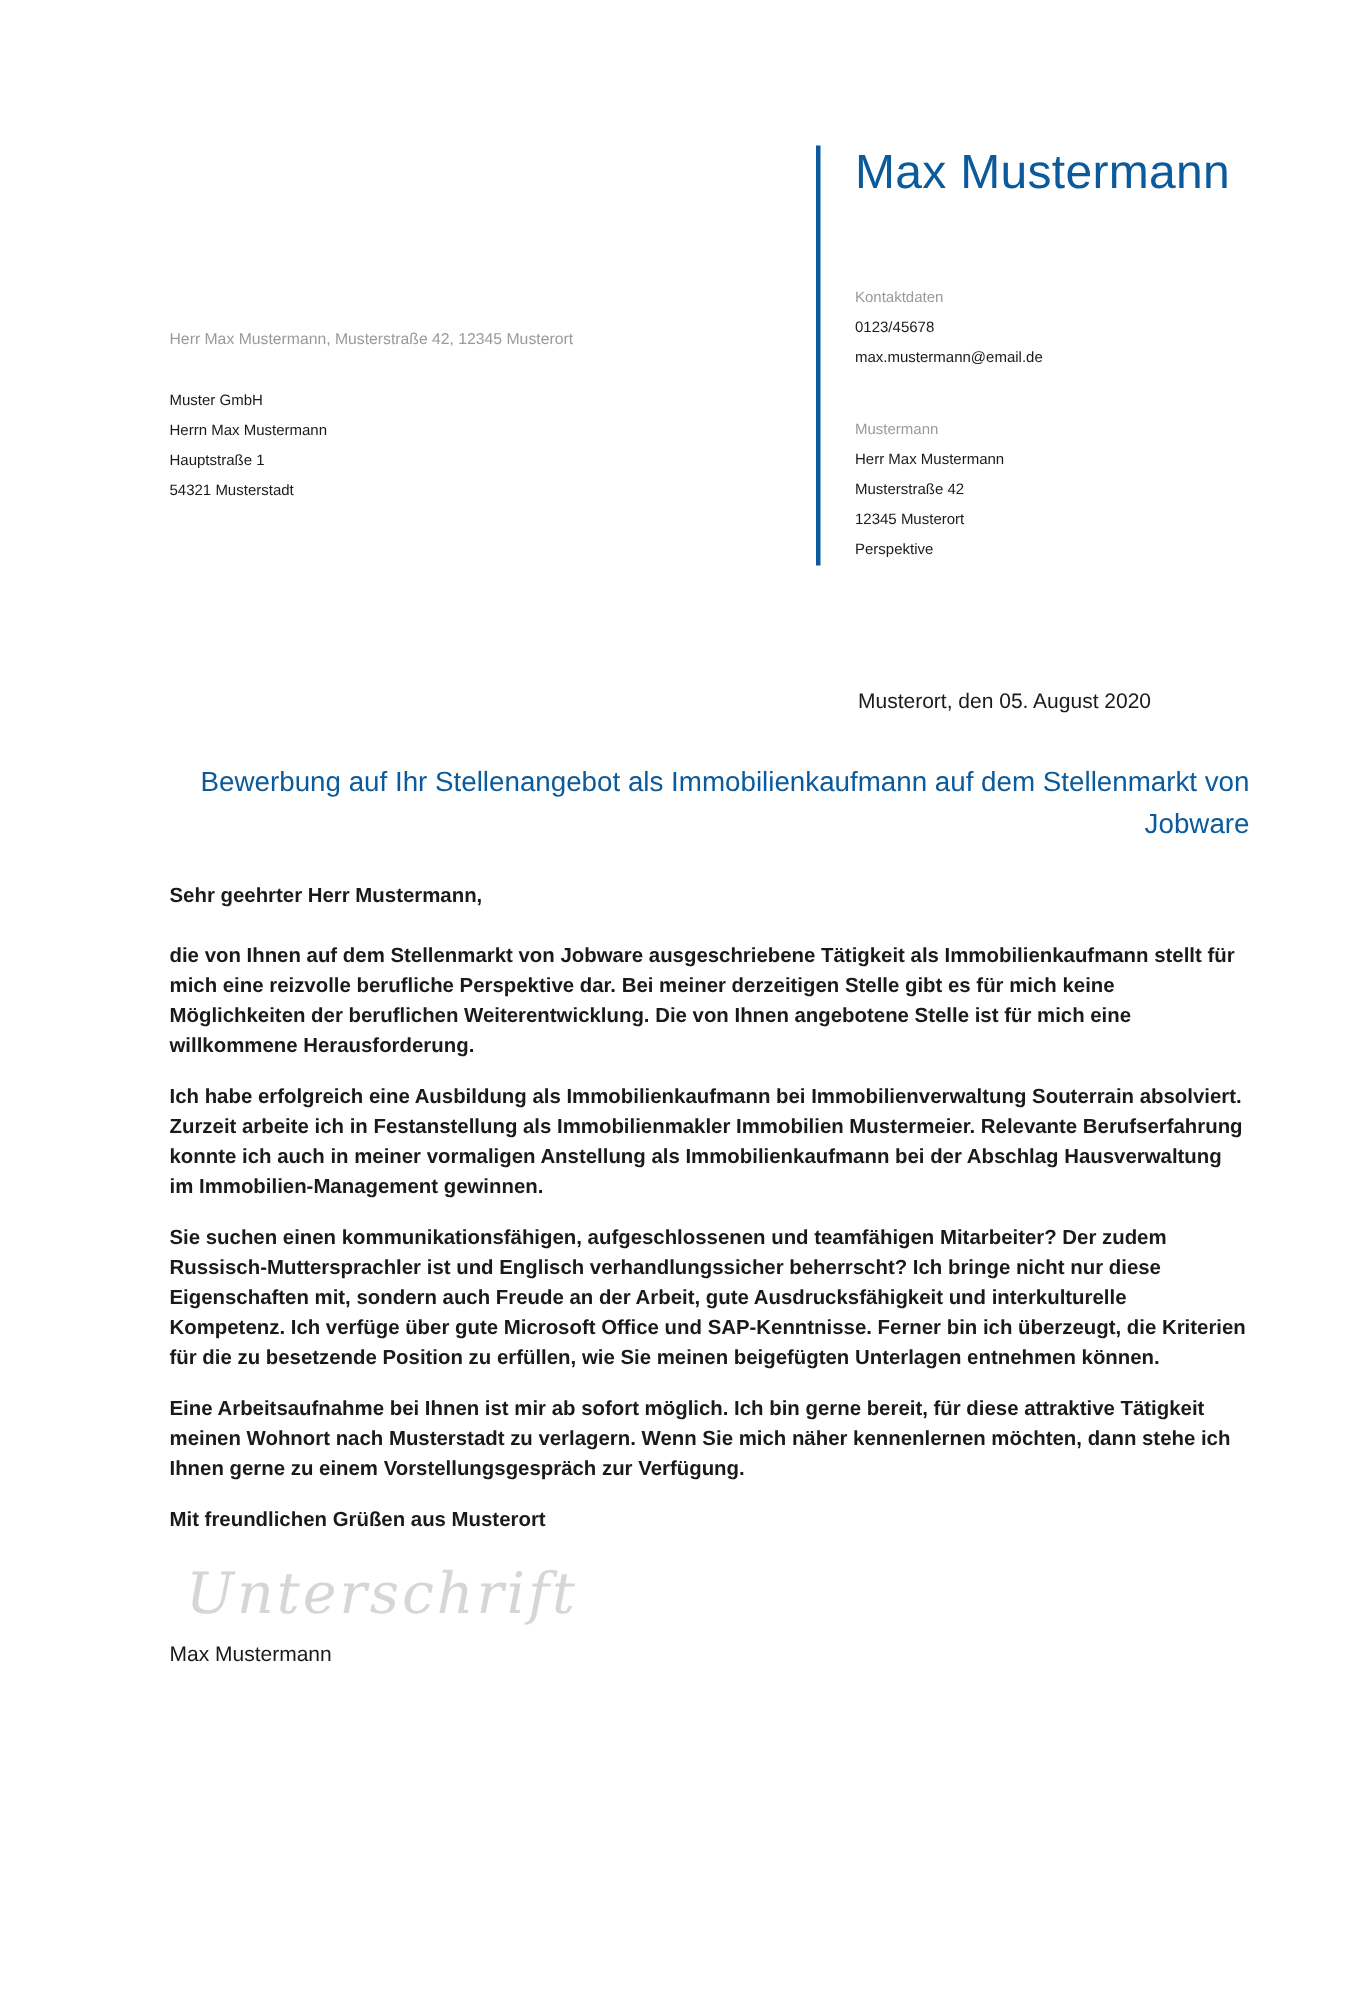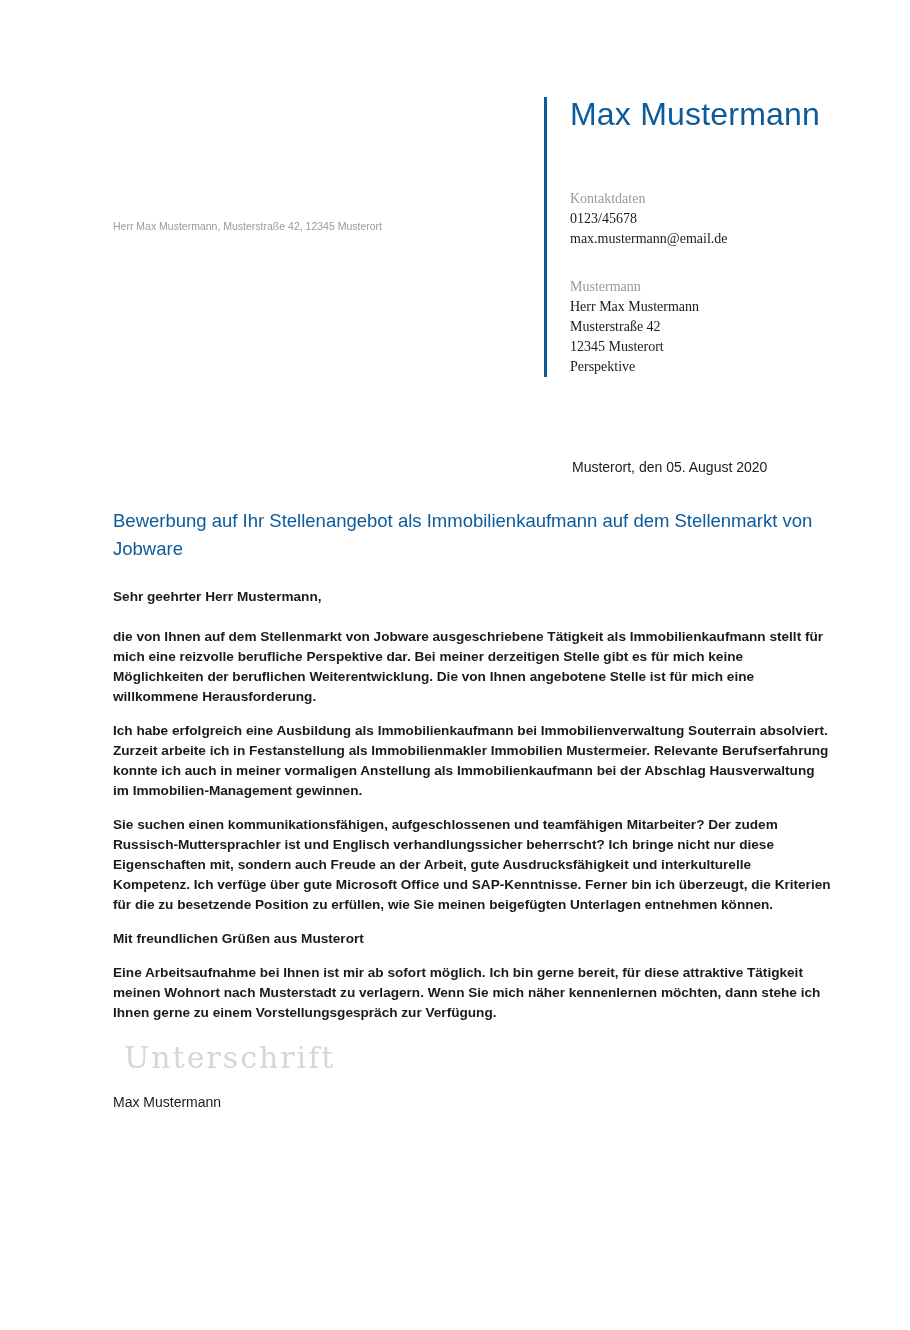--- a/index.html
+++ b/index.html
@@ -1,32 +1,32 @@
 <!DOCTYPE html>
 <html><head>
   <meta charset="utf-8">
   <style>
     html, body { margin: 0; padding: 0; background: #ffffff; }
     body { width: 910px; height: 1330px; position: relative; overflow: hidden;
       font-family: "Liberation Sans", sans-serif; color: #1a1a1a; }
     .page { position: absolute; left: 4px; top: 0; width: 756px; height: 1330px; margin-top: 32px; }
     .sidebar-bar { position: absolute; left: 540px; top: 65px; width: 3px; height: 280px; background: #0a5a9c; }
     .name { position: absolute; left: 566px; top: 64px; font-size: 32px; color: #0a5a9c; letter-spacing: 0.2px; white-space: nowrap; }
-    .block { position: absolute; font-size: 14px; line-height: 20px; white-space: nowrap; font-family: Liberation Serif, serif; }
+    .block { position: absolute; font-size: 10px; line-height: 20px; white-space: nowrap; }
     .label-grey { color: #9a9a9a; }
     .contact { left: 566px; top: 157px; }
     .address { left: 566px; top: 245px; }
     .sender-line { position: absolute; left: 109px; top: 188px; font-size: 10.5px; color: #9a9a9a; white-space: nowrap; text-align: right; }
     .recipient { left: 109px; top: 226px; }
     .date { position: absolute; left: 568px; top: 427px; font-size: 14px; white-space: nowrap; }
-    .subject { position: absolute; left: 109px; top: 475px; width: 720px; font-size: 18.5px; line-height: 28px; color: #0a5a9c; }
+    .subject { position: absolute; left: 109px; top: 475px; width: 720px; font-size: 18.5px; line-height: 28px; color: #0a5a9c; text-align: right; }
     .body-text { position: absolute; left: 109px; top: 555px; width: 718px; font-size: 13.6px; line-height: 20px; }
     .body-text p { margin: 0 0 14px 0; font-weight: bold; }
     .body-text p.salutation { margin-bottom: 20px; }
-    .signature { position: absolute; left: 120px; top: 1008px; font-family: "DejaVu Serif", serif; font-size: 30px; color: #d6d6d6; letter-spacing: 2px; white-space: nowrap; }
+    .signature { position: absolute; left: 120px; top: 1008px; font-family: "DejaVu Serif", serif; font-style: italic; font-size: 38px; color: #d6d6d6; letter-spacing: 2px; white-space: nowrap; }
     .signer { position: absolute; left: 109px; top: 1062px; font-size: 14px; white-space: nowrap; }
   </style>
 </head>
 <body>
 
 <div class="page">
   <div class="sidebar-bar"></div>
   <div class="name">Max Mustermann</div>
 
   <div class="block contact">
@@ -38,29 +38,35 @@
   <div class="block address">
     <div class="label-grey">Mustermann</div>
     <div>Herr Max Mustermann</div>
     <div>Musterstraße 42</div>
     <div>12345 Musterort</div>
     <div>Perspektive</div>
   </div>
 
   <div class="sender-line">Herr Max Mustermann, Musterstraße 42, 12345 Musterort</div>
 
+  <div class="block recipient">
+    <div>Muster GmbH</div>
+    <div>Herrn Max Mustermann</div>
+    <div>Hauptstraße 1</div>
+    <div>54321 Musterstadt</div>
+  </div>
 
   <div class="date">Musterort, den 05. August 2020</div>
 
   <div class="subject">Bewerbung auf Ihr Stellenangebot als Immobilienkaufmann auf dem Stellenmarkt von Jobware</div>
 
   <div class="body-text">
     <p class="salutation">Sehr geehrter Herr Mustermann,</p>
     <p>die von Ihnen auf dem Stellenmarkt von Jobware ausgeschriebene Tätigkeit als Immobilienkaufmann stellt für mich eine reizvolle berufliche Perspektive dar. Bei meiner derzeitigen Stelle gibt es für mich keine Möglichkeiten der beruflichen Weiterentwicklung. Die von Ihnen angebotene Stelle ist für mich eine willkommene Herausforderung.</p>
     <p>Ich habe erfolgreich eine Ausbildung als Immobilienkaufmann bei Immobilienverwaltung Souterrain absolviert. Zurzeit arbeite ich in Festanstellung als Immobilienmakler Immobilien Mustermeier. Relevante Berufserfahrung konnte ich auch in meiner vormaligen Anstellung als Immobilienkaufmann bei der Abschlag Hausverwaltung im Immobilien-Management gewinnen.</p>
     <p>Sie suchen einen kommunikationsfähigen, aufgeschlossenen und teamfähigen Mitarbeiter? Der zudem Russisch-Muttersprachler ist und Englisch verhandlungssicher beherrscht? Ich bringe nicht nur diese Eigenschaften mit, sondern auch Freude an der Arbeit, gute Ausdrucksfähigkeit und interkulturelle Kompetenz. Ich verfüge über gute Microsoft Office und SAP-Kenntnisse. Ferner bin ich überzeugt, die Kriterien für die zu besetzende Position zu erfüllen, wie Sie meinen beigefügten Unterlagen entnehmen können.</p>
+    <p>Eine Arbeitsaufnahme bei Ihnen ist mir ab sofort möglich. Ich bin gerne bereit, für diese attraktive Tätigkeit meinen Wohnort nach Musterstadt zu verlagern. Wenn Sie mich näher kennenlernen möchten, dann stehe ich Ihnen gerne zu einem Vorstellungsgespräch zur Verfügung.</p>
     <p>Mit freundlichen Grüßen aus Musterort</p>
-    <p>Eine Arbeitsaufnahme bei Ihnen ist mir ab sofort möglich. Ich bin gerne bereit, für diese attraktive Tätigkeit meinen Wohnort nach Musterstadt zu verlagern. Wenn Sie mich näher kennenlernen möchten, dann stehe ich Ihnen gerne zu einem Vorstellungsgespräch zur Verfügung.</p>
   </div>
 
   <div class="signature">Unterschrift</div>
   <div class="signer">Max Mustermann</div>
 </div>
 
 </body></html>

